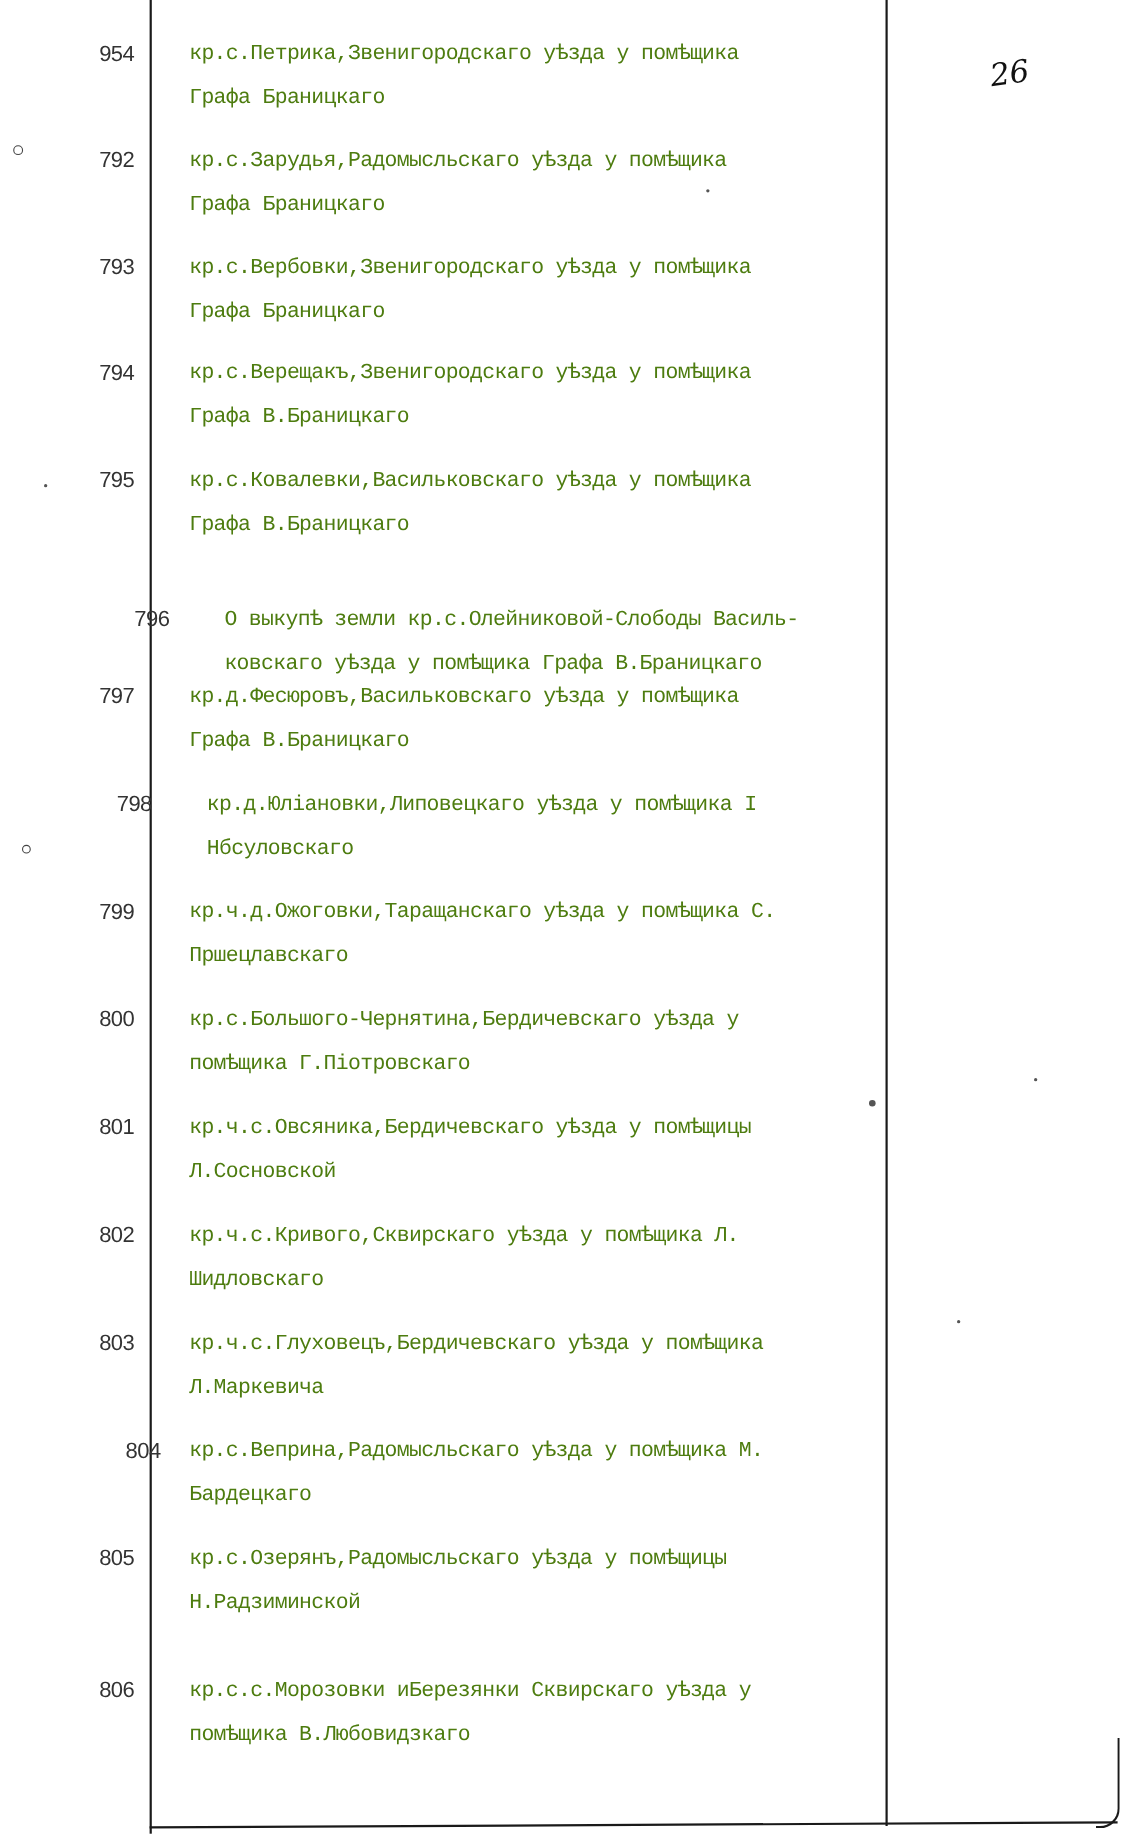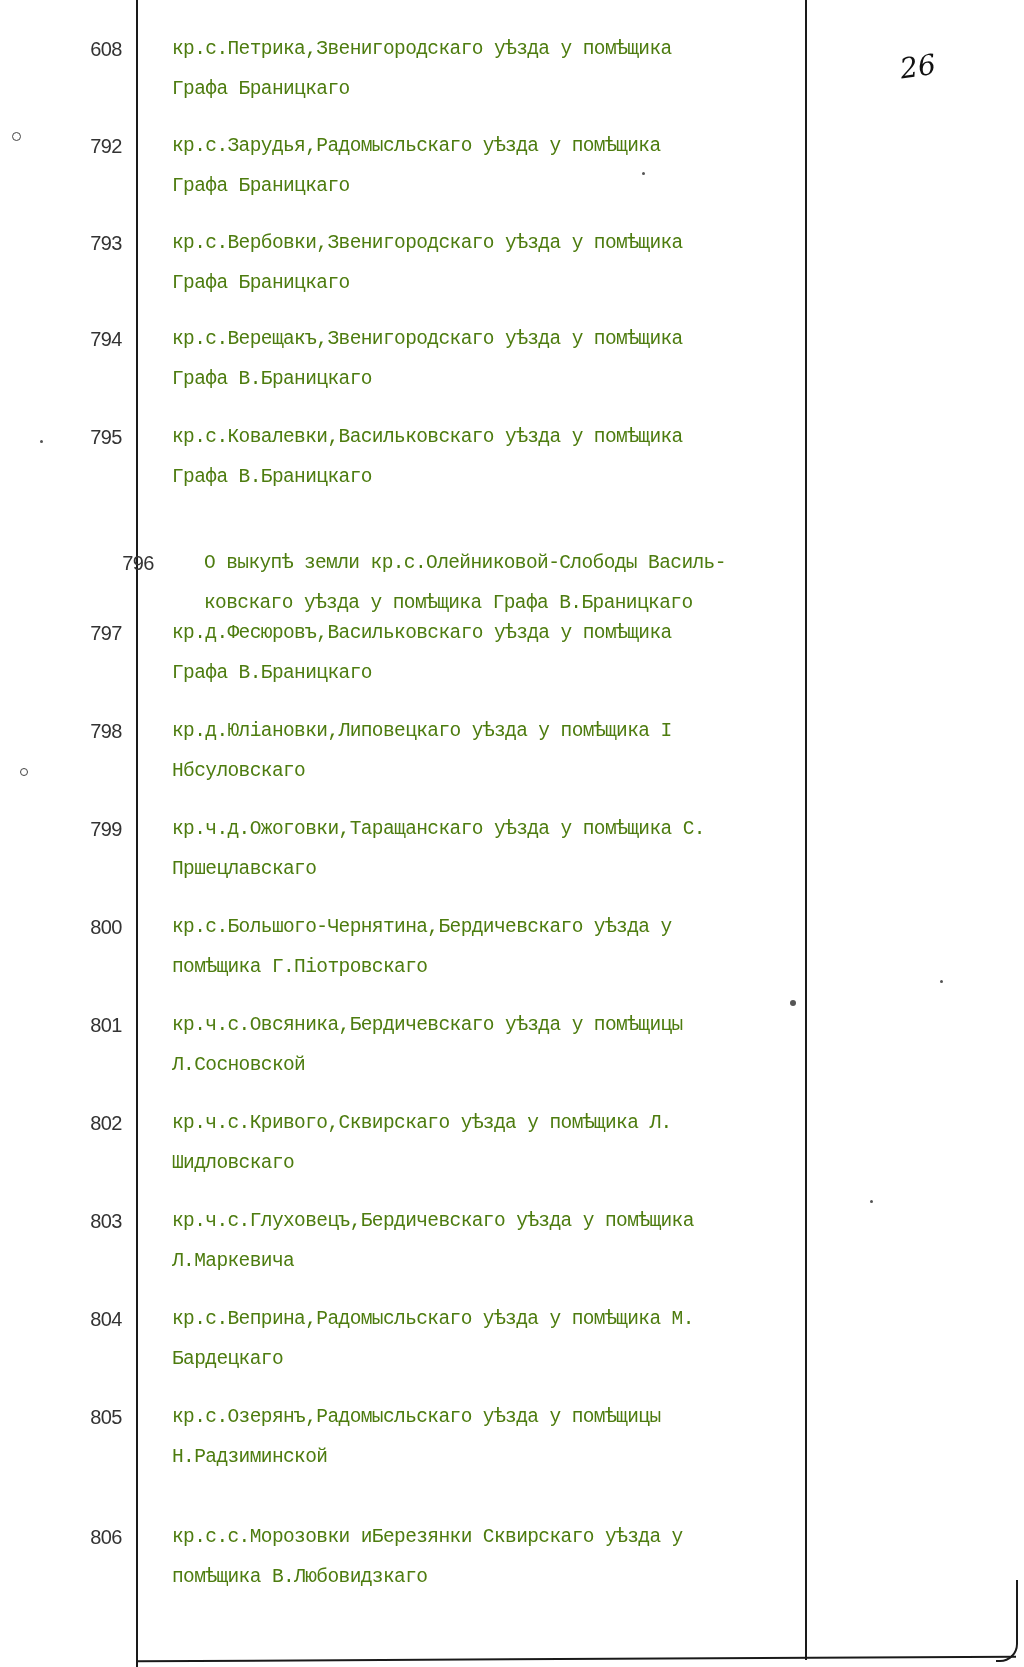--- a/index.html
+++ b/index.html
@@ -61,21 +61,21 @@
 
 <div class="page">
   <div class="rule-left"></div>
   <div class="rule-right"></div>
   <div class="rule-bottom"></div>
   <div class="edge-curve"></div>
 
   <div class="folio">26</div>
 
   <div class="entry" style="top:38px;">
-    <span class="entry-num">608</span>
+    <span class="entry-num">954</span>
     <span class="entry-line l1">кр.с.Петрика,Звенигородскаго уѣзда у помѣщика</span>
     <span class="entry-line l2">Графа Браницкаго</span>
   </div>
   <div class="entry" style="top:135px;">
     <span class="entry-num">792</span>
     <span class="entry-line l1">кр.с.Зарудья,Радомысльскаго уѣзда у помѣщика</span>
     <span class="entry-line l2">Графа Браницкаго</span>
   </div>
   <div class="entry" style="top:232px;">
     <span class="entry-num">793</span>
@@ -95,21 +95,21 @@
   <div class="entry" style="top:552px;margin-left:32px;">
     <span class="entry-num">796</span>
     <span class="entry-line l2">ковскаго уѣзда у помѣщика Графа В.Браницкаго</span>
     <span class="entry-line l1">О выкупѣ земли кр.с.Олейниковой-Слободы Василь-</span>
   </div>
   <div class="entry" style="top:622px;">
     <span class="entry-num">797</span>
     <span class="entry-line l1">кр.д.Фесюровъ,Васильковскаго уѣзда у помѣщика</span>
     <span class="entry-line l2">Графа В.Браницкаго</span>
   </div>
-  <div class="entry" style="top:720px;">
+  <div class="entry" style="top:720px;margin-left:16px;">
     <span class="entry-num">798</span>
     <span class="entry-line l1">кр.д.Юліановки,Липовецкаго уѣзда у помѣщика I</span>
     <span class="entry-line l2">Нбсуловскаго</span>
   </div>
   <div class="entry" style="top:818px;">
     <span class="entry-num">799</span>
     <span class="entry-line l1">кр.ч.д.Ожоговки,Таращанскаго уѣзда у помѣщика С.</span>
     <span class="entry-line l2">Пршецлавскаго</span>
   </div>
   <div class="entry" style="top:916px;">
@@ -125,21 +125,21 @@
   <div class="entry" style="top:1112px;text-align:right;">
     <span class="entry-num">802</span>
     <span class="entry-line l1">кр.ч.с.Кривого,Сквирскаго уѣзда у помѣщика Л.</span>
     <span class="entry-line l2">Шидловскаго</span>
   </div>
   <div class="entry" style="top:1210px;">
     <span class="entry-num">803</span>
     <span class="entry-line l1">кр.ч.с.Глуховецъ,Бердичевскаго уѣзда у помѣщика</span>
     <span class="entry-line l2">Л.Маркевича</span>
   </div>
-  <div class="entry" style="top:1308px;">
+  <div class="entry" style="top:1308px;padding-left:24px;">
     <span class="entry-num">804</span>
     <span class="entry-line l1">кр.с.Веприна,Радомысльскаго уѣзда у помѣщика М.</span>
     <span class="entry-line l2">Бардецкаго</span>
   </div>
   <div class="entry" style="top:1406px;text-align:center;">
     <span class="entry-num">805</span>
     <span class="entry-line l1">кр.с.Озерянъ,Радомысльскаго уѣзда у помѣщицы</span>
     <span class="entry-line l2">Н.Радзиминской</span>
   </div>
   <div class="entry" style="top:1526px;">

